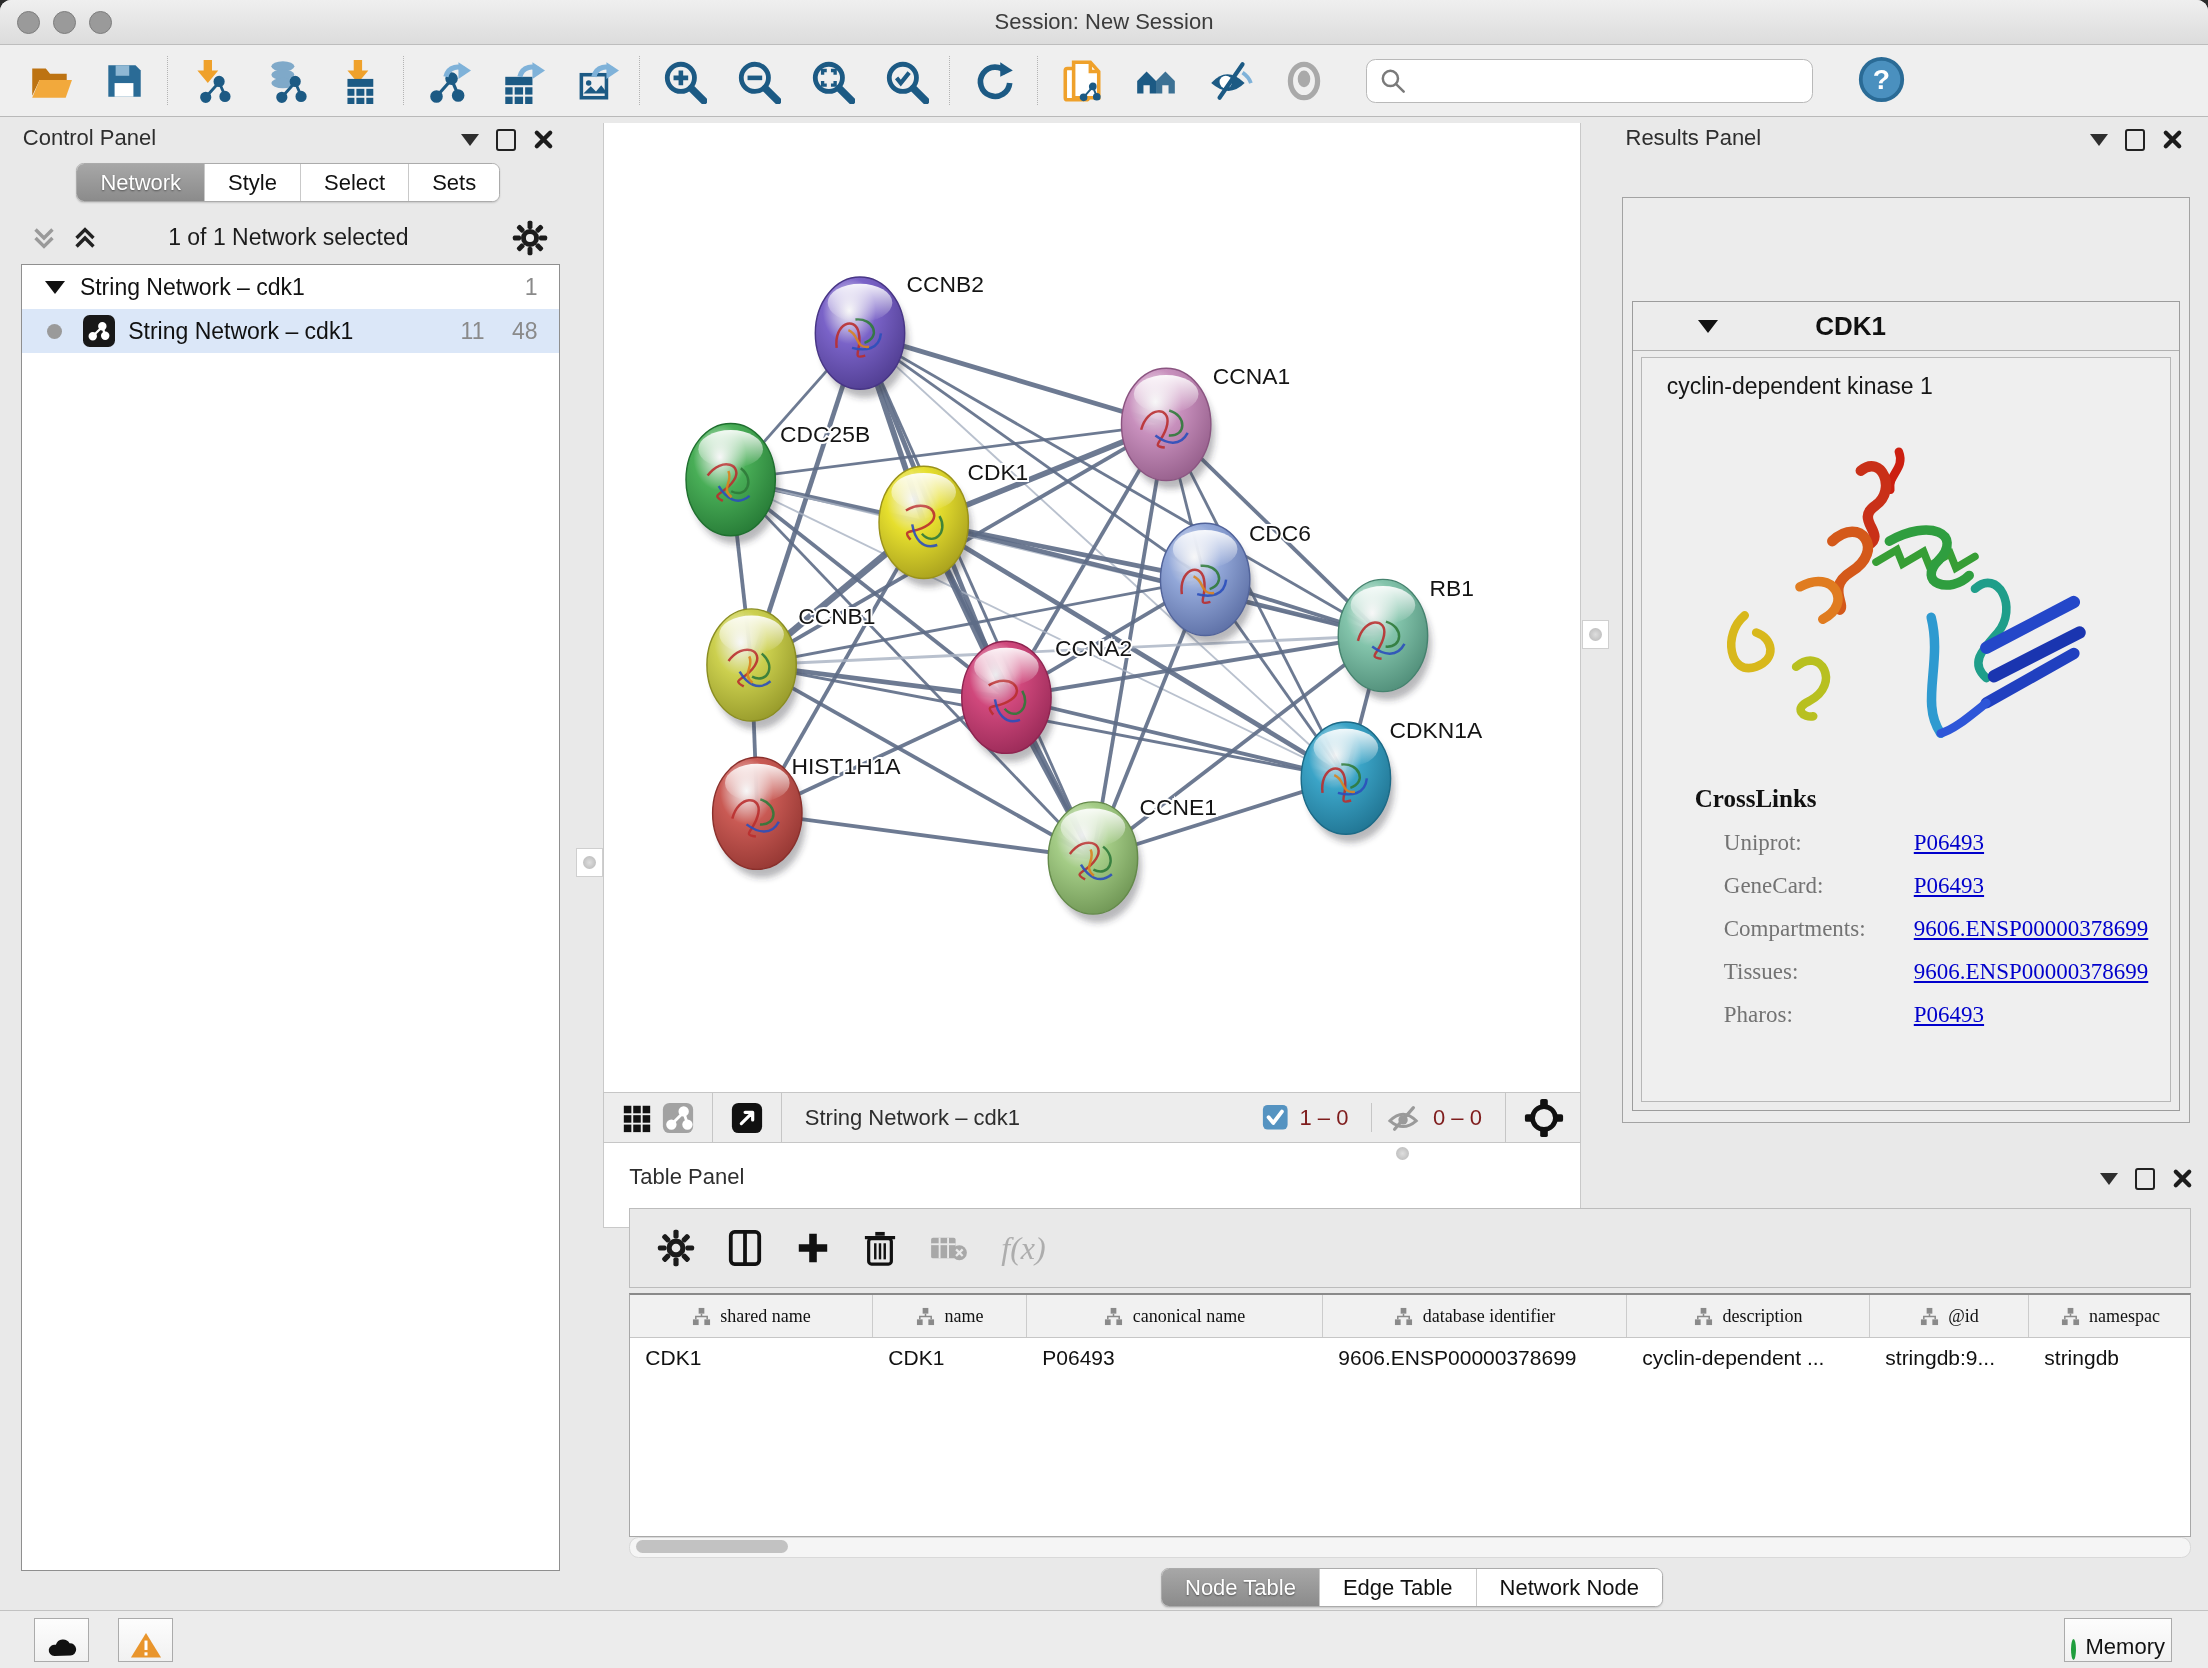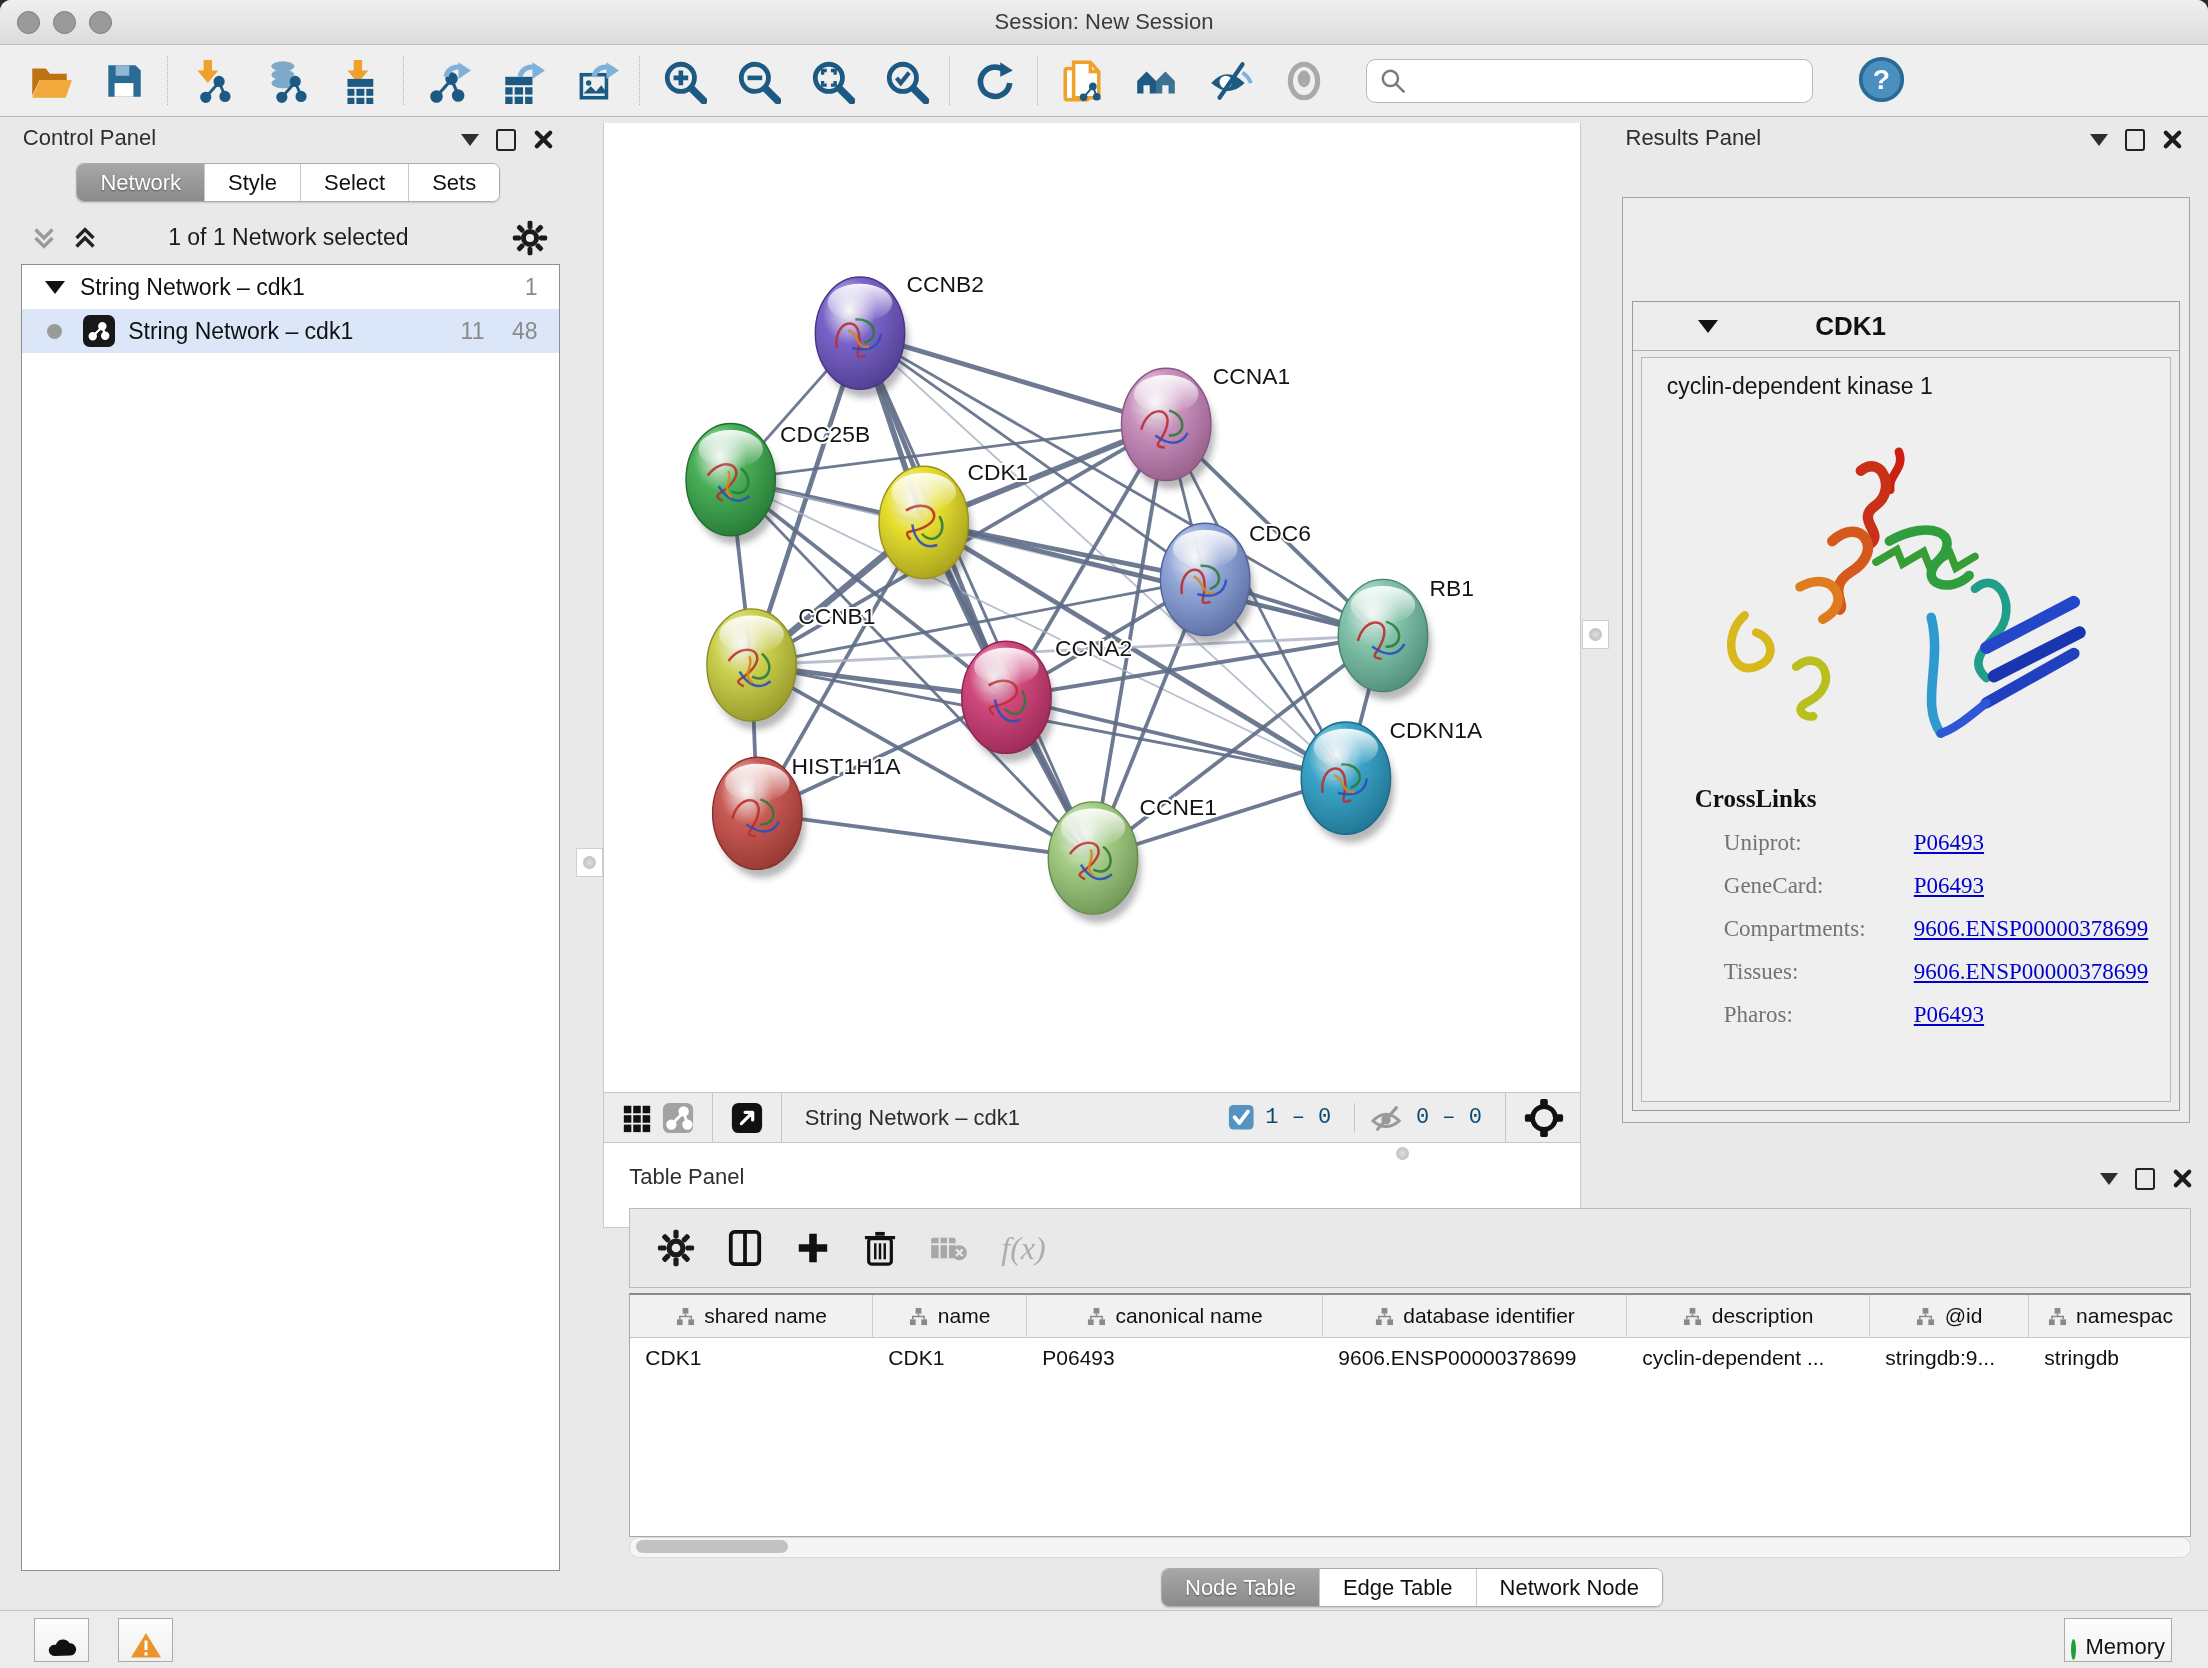--- a/index.html
+++ b/index.html
@@ -51,21 +51,21 @@
   .bullet{width:15px;height:15px;border-radius:50%;background:#9a9a9a;margin:0 21px 0 25px;}
   .share-badge{width:32px;height:32px;background:#181818;border-radius:6.7px;display:flex;
     align-items:center;justify-content:center;margin-right:13.3px;}
   
   #net-view{position:absolute;left:603px;top:123px;width:978px;height:1105px;background:#fff;
     border:1px solid #c9c9c9;border-top:none;box-sizing:border-box;}
   #net-toolbar{position:absolute;left:603px;top:1092px;width:978px;height:51px;background:#ededed;
     border:1px solid #c6c6c6;box-sizing:border-box;display:flex;align-items:center;}
   #net-toolbar .nsep{width:0;height:100%;border-left:1px solid #c6c6c6;margin:0 13.3px;}
   #net-name{font-size:22px;color:#2d2d2d;margin-left:9.5px;flex:0 0 auto;}
-  .ncount{font-size:22px;color:#0c4a6e;margin:0 9.5px;font-family:Liberation Mono, monospace;}
+  .ncount{font-size:22px;color:#7f1d1d;margin:0 9.5px;}
   .nt-btn{border:none;background:transparent;padding:3.8px;cursor:pointer;display:flex;align-items:center;}
   
   #results-panel{position:absolute;left:1616px;top:123px;width:576px;height:1000px;}
   #rp-tab{position:absolute;left:0;right:0;top:38px;text-align:center;}
   #rp-content{position:absolute;left:5.7px;right:1.9px;top:74px;bottom:0;background:#ececec;
     border:1.4px solid #a3a3a3;}
   #rp-expandbox{position:absolute;left:9.5px;right:9.5px;top:9.5px;height:84px;border:1.4px solid #b7b7b7;
     display:flex;align-items:center;justify-content:center;gap:46px;}
   .rp-btn{font-size:23px;padding:7.6px 27px;background:linear-gradient(#ffffff,#f2f2f2);
     border:1px solid #bdbdbd;border-radius:8.6px;box-shadow:0 1px 1.9px rgba(0,0,0,.2);cursor:pointer;color:#111;}
@@ -84,22 +84,22 @@
     margin:17px 0 0 82px;}
   .xl-label{width:190px;color:#737373;}
   .xl-link{color:#0000cc;text-decoration:underline;}
   
   #table-panel{position:absolute;left:616px;top:1162px;width:1592px;height:449px;}
   #tp-toolbar{position:absolute;left:13.3px;right:17px;top:46px;height:80px;background:#e9e9e9;
     border:1.4px solid #bcbcbc;display:flex;align-items:center;gap:32px;padding-left:27px;box-sizing:border-box;}
   #tp-table{position:absolute;left:13.3px;right:17px;top:131px;bottom:74px;background:#fff;
     border:1.4px solid #a8a8a8;border-top:2.9px solid #8a8a8a;overflow:hidden;}
   #tp-header{display:flex;background:#f1f1f1;border-bottom:1px solid #c6c6c6;height:42px;}
-  .th{display:flex;align-items:center;justify-content:center;gap:9.5px;font-size:21px;color:#111;
-    border-right:1px solid #cccccc;box-sizing:border-box;flex:0 0 auto;overflow:hidden;}
+  .th{display:flex;align-items:center;justify-content:center;gap:9.5px;font-size:18px;color:#111;
+    border-right:1px solid #cccccc;box-sizing:border-box;flex:0 0 auto;overflow:hidden;font-family:Liberation Serif, serif;}
   .tr{display:flex;height:42px;}
   .td{font-size:21px;color:#111;padding:7.6px 5.7px 0 15px;box-sizing:border-box;flex:0 0 auto;
     white-space:nowrap;overflow:hidden;}
   #hscroll{position:absolute;left:13.3px;right:17px;bottom:53px;height:19px;background:#f5f5f5;
     border:1px solid #d9d9d9;border-radius:9.5px;}
   #hthumb{position:absolute;left:5.7px;top:1.9px;width:152px;height:13.3px;background:#c2c2c2;border-radius:7.6px;}
   #tp-tabs{position:absolute;left:0;right:0;bottom:3.8px;text-align:center;}
   
   #statusbar{position:absolute;left:0;bottom:0;width:100%;height:57px;background:#ececec;
     border-top:1.4px solid #c2c2c2;}

